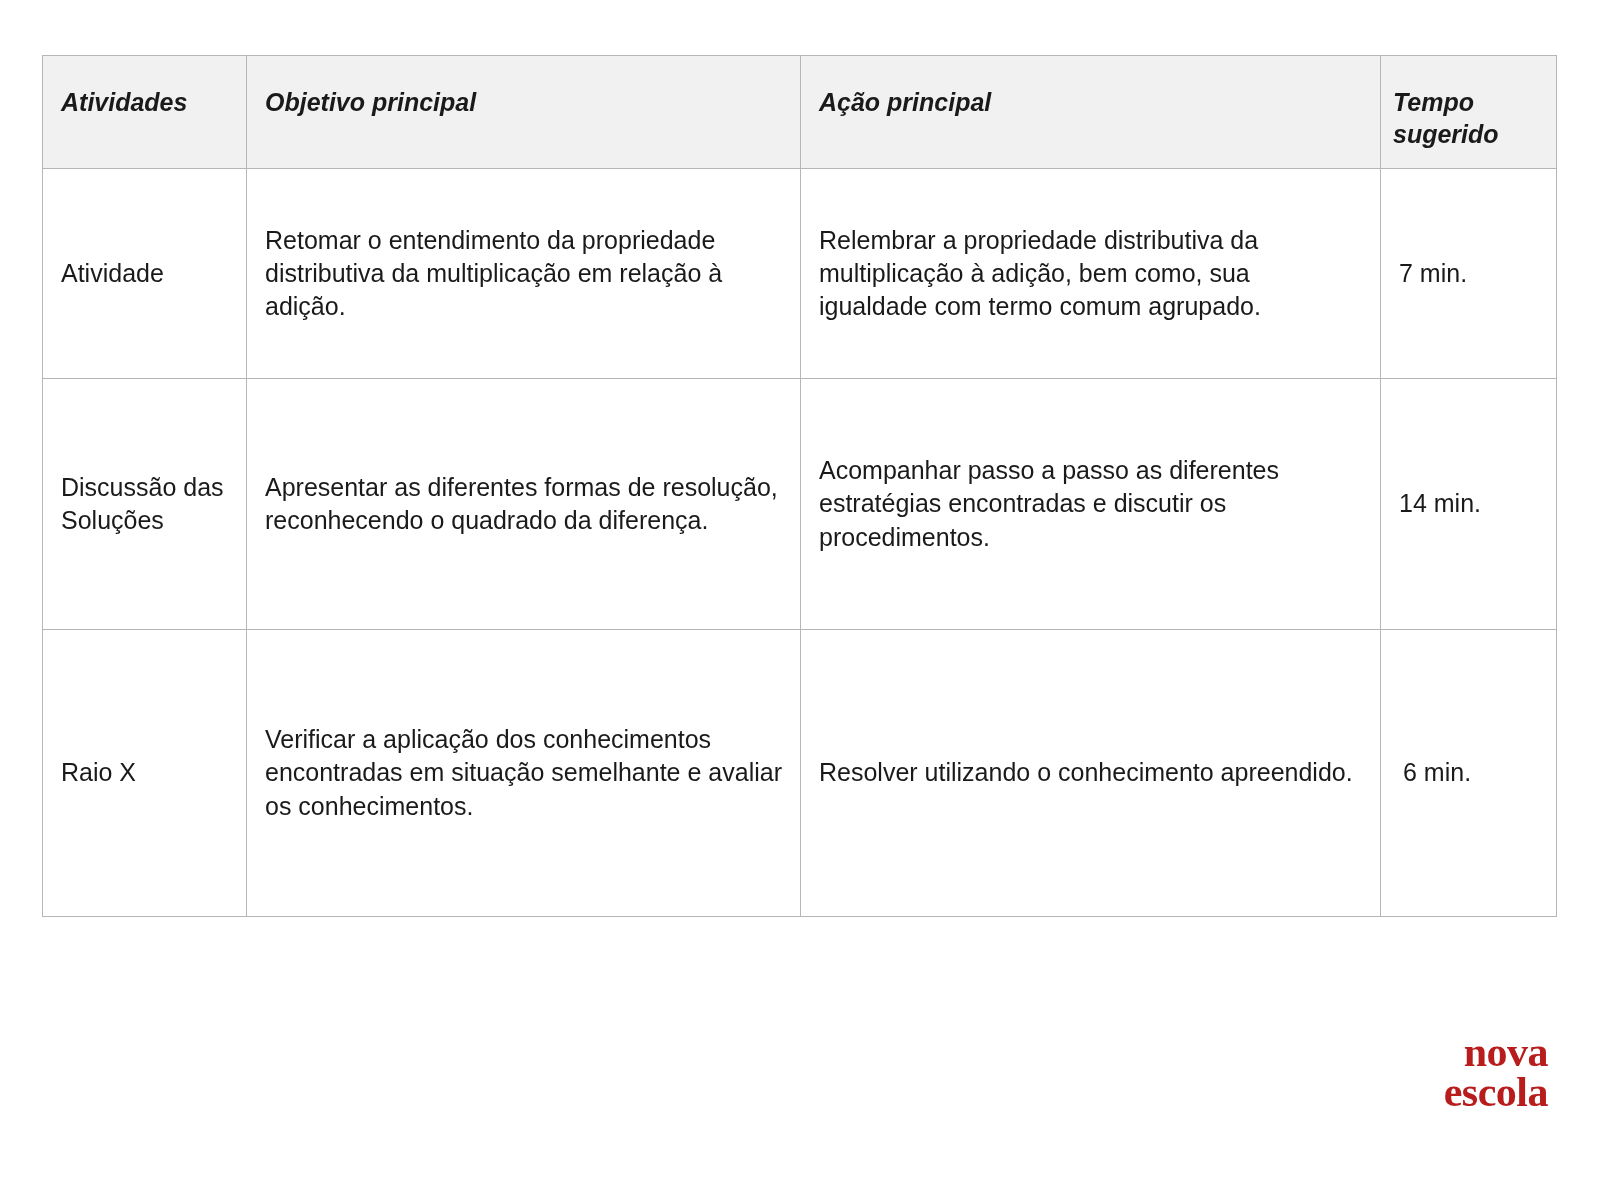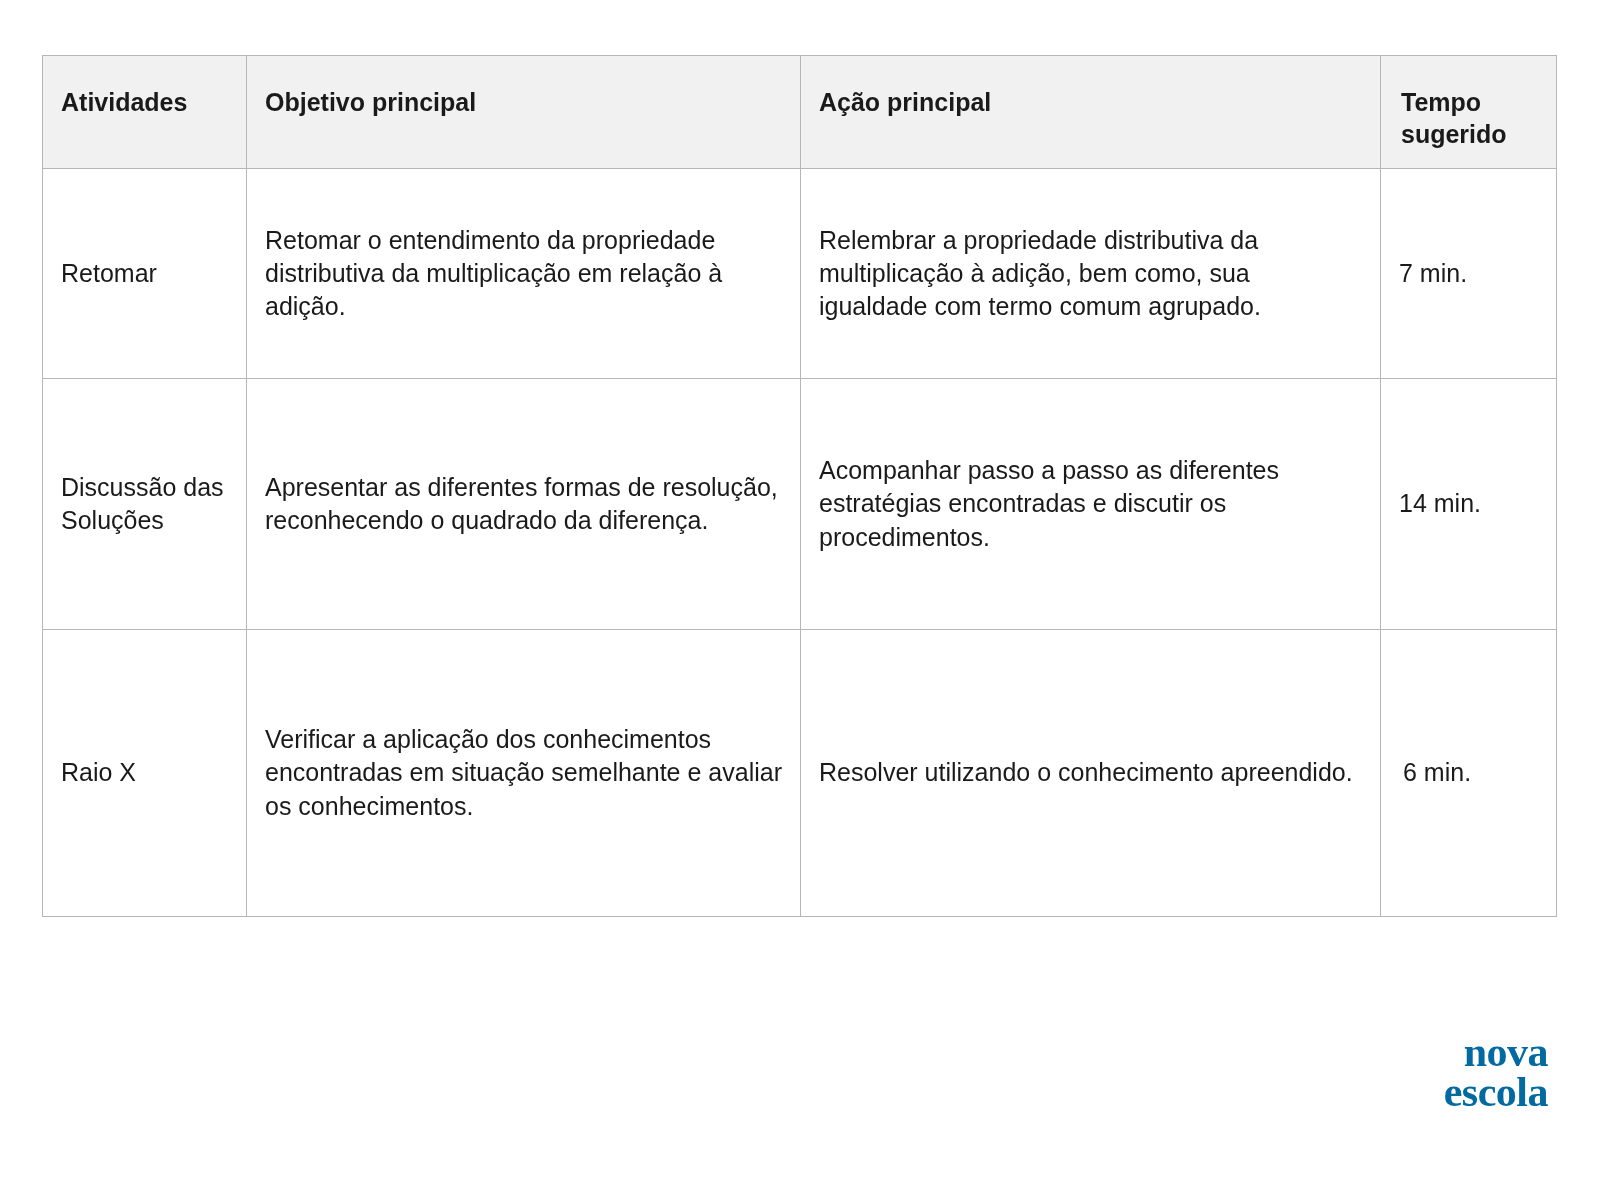--- a/index.html
+++ b/index.html
@@ -47,32 +47,33 @@
 
   .plan-table thead th {
     background: #f1f1f1;
     font-weight: bold;
     font-size: 25px;
     line-height: 1.28;
     padding: 18px 18px 18px 18px;
     height: 113px;
     box-sizing: border-box;
     vertical-align: middle;
+    font-style: italic;
   }
 
   .plan-table thead th.th-atividades,
   .plan-table thead th.th-objetivo,
   .plan-table thead th.th-acao {
     vertical-align: top;
     padding-top: 30px;
   }
   .plan-table thead th.th-tempo {
     vertical-align: top;
     padding-top: 30px;
-    padding-left: 20px;
+    padding-left: 12px;
   }
 
   .plan-table tbody td {
     font-size: 25px;
     line-height: 1.33;
     padding: 32px 18px;
     font-weight: normal;
   }
 
   td.cell-atividade {
@@ -104,21 +105,21 @@
   .brand-logo {
     position: absolute;
     left: 1378px;
     top: 1032px;
     width: 170px;
     text-align: right;
     font-family: "Liberation Serif", serif;
     font-weight: bold;
     font-size: 42px;
     line-height: 0.96;
-    color: #0369a1;
+    color: #b91c1c;
     letter-spacing: -0.5px;
     user-select: none;
   }
   .brand-logo .brand-line { display: block; }
 </style>
 </head>
 <body>
 
 <div class="sheet">
 
@@ -132,21 +133,21 @@
     <thead>
       <tr>
         <th class="th-atividades">Atividades</th>
         <th class="th-objetivo">Objetivo principal</th>
         <th class="th-acao">Ação principal</th>
         <th class="th-tempo"><span>Tempo</span><br><span>sugerido</span></th>
       </tr>
     </thead>
     <tbody>
       <tr class="row-retomada">
-        <td class="cell-atividade">Retomar</td>
+        <td class="cell-atividade">Atividade</td>
         <td class="cell-objetivo">Retomar o entendimento da propriedade distributiva da multiplicação em relação à adição.</td>
         <td class="cell-acao">Relembrar a propriedade distributiva da multiplicação à adição, bem como, sua igualdade com termo comum agrupado.</td>
         <td class="cell-tempo">7 min.</td>
       </tr>
       <tr class="row-discussao">
         <td class="cell-atividade">Discussão das Soluções</td>
         <td class="cell-objetivo">Apresentar as diferentes formas de resolução, reconhecendo o quadrado da diferença.</td>
         <td class="cell-acao">Acompanhar passo a passo as diferentes estratégias encontradas e discutir os procedimentos.</td>
         <td class="cell-tempo">14 min.</td>
       </tr>

